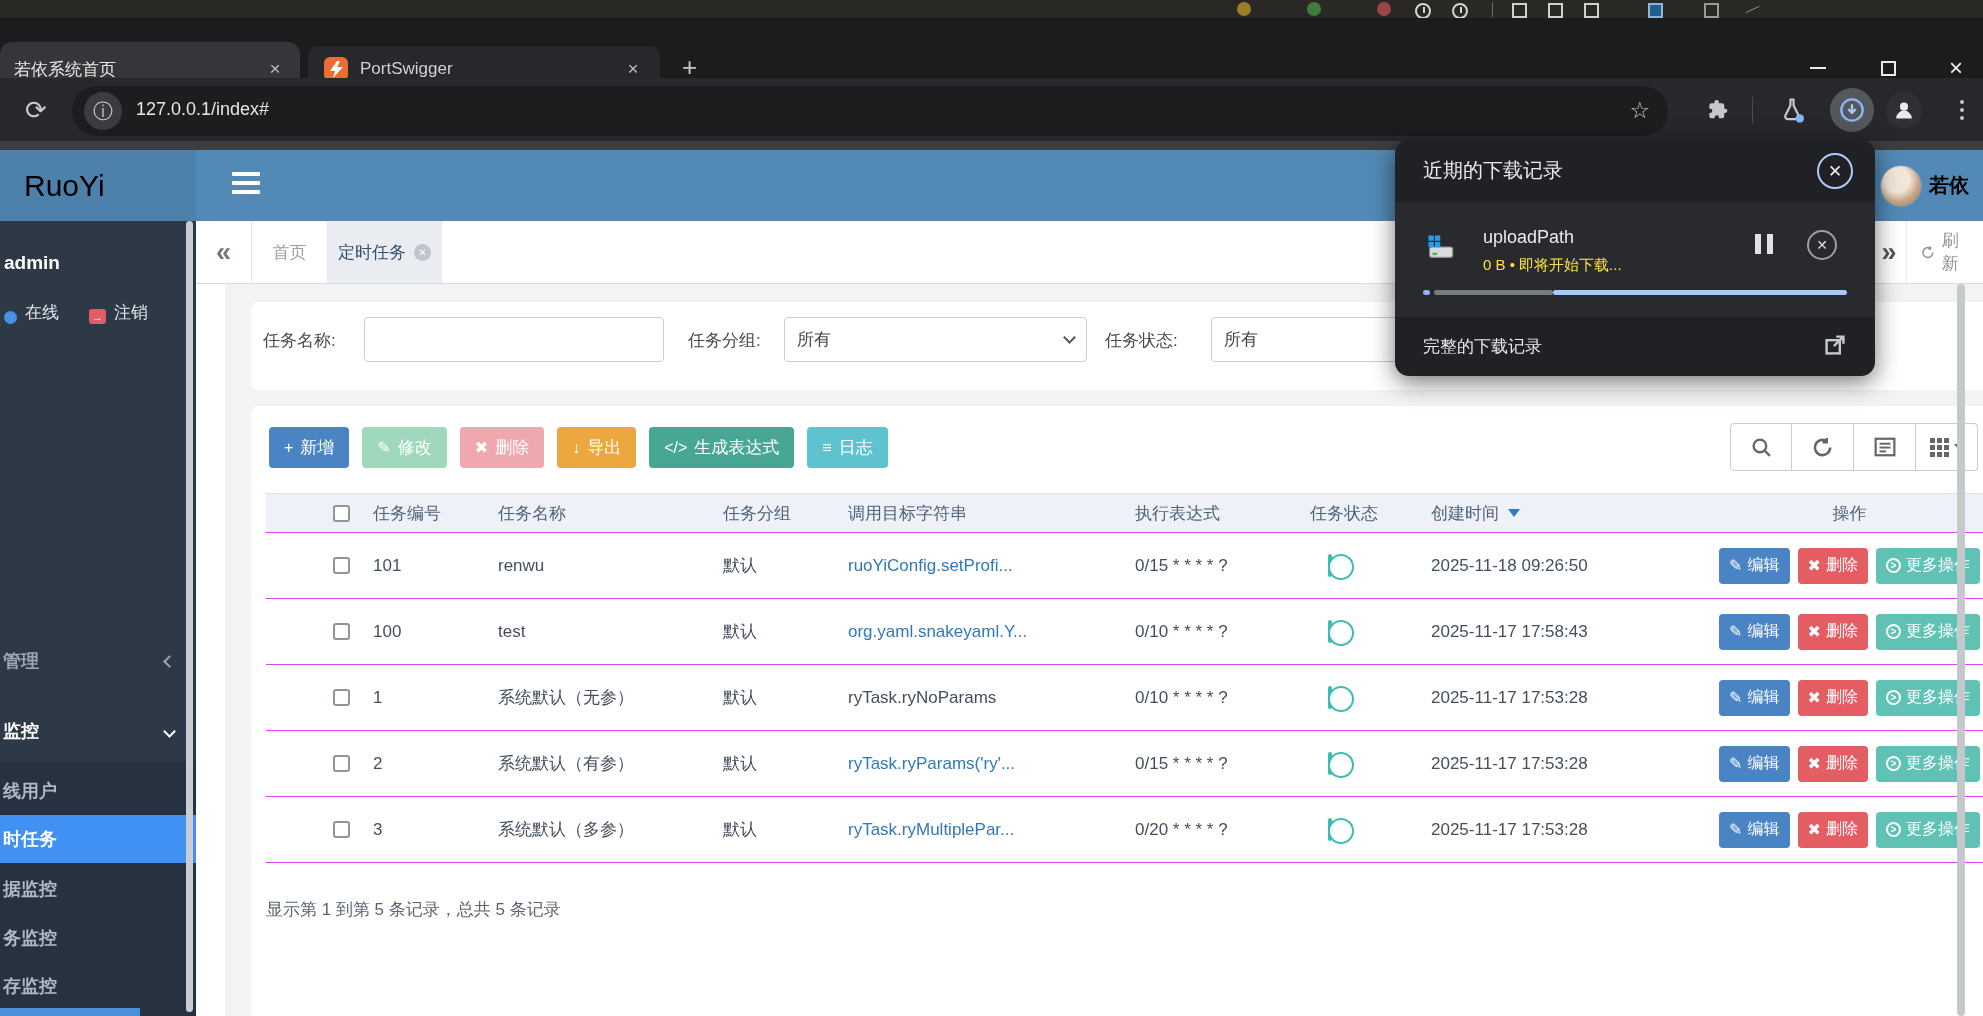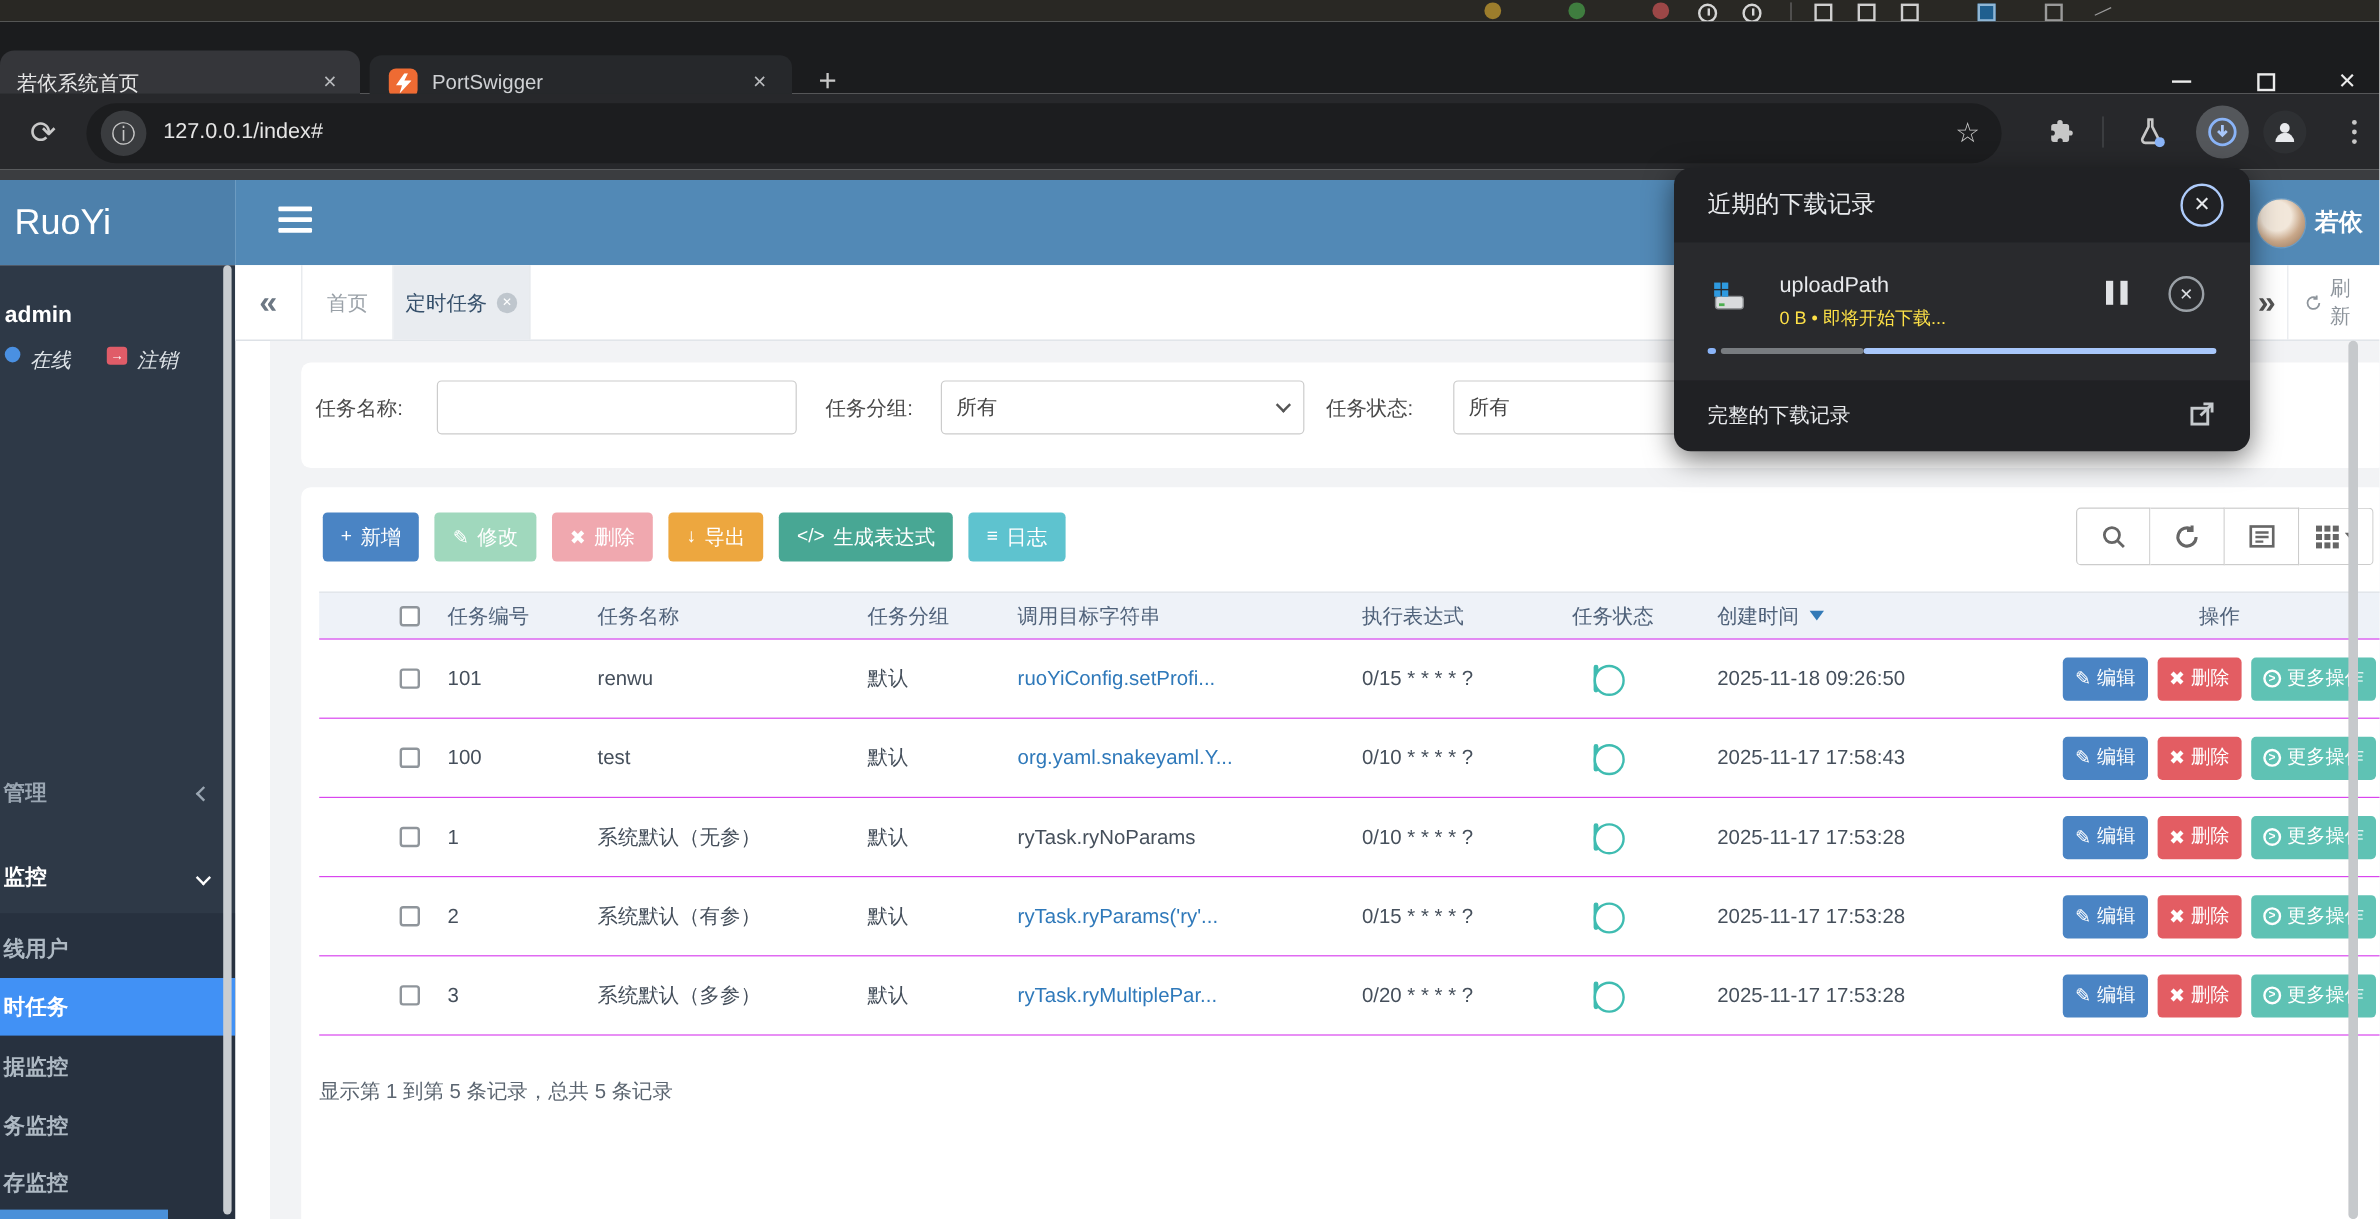--- a/index.html
+++ b/index.html
@@ -43,26 +43,26 @@
   .tb-ic { position:absolute; top:92px; width:36px; height:36px; display:flex; align-items:center; justify-content:center; }
   #toolbar-sep { left:1752px; top:97px; width:1px; height:26px; background:#4a4c4f; }
   #download-btn { left:1830px; top:88px; width:44px; height:44px; border-radius:50%; background:#54575b;
     display:flex; align-items:center; justify-content:center; }
   #avatar-btn { left:1886px; top:92px; width:36px; height:36px; border-radius:50%; background:#2e3033;
     display:flex; align-items:center; justify-content:center; }
   #menu-btn { left:1944px; top:92px; flex-direction:column; gap:4px; }
   .mdot { width:4px; height:4px; border-radius:50%; background:#c7c7c7; }
 
   
-  #app-logo { left:0; top:150px; width:196px; height:71px; background:#4d80ab; color:#ffffff;
-    display:flex; align-items:center; padding-left:12px; font-size:30px; font-weight:500; }
+  #app-logo { left:0; top:150px; width:196px; height:71px; background:#4d80ab; color:#000000;
+    display:flex; align-items:center; padding-left:24px; font-size:30px; font-weight:500; }
   #sidebar { left:0; top:221px; width:196px; height:795px; background:#2e3947; color:#b9c2cc; overflow:hidden; }
   #admin-name { position:absolute; left:4px; top:31px; color:#fff; font-weight:bold; font-size:19px; }
-  #admin-status { position:absolute; left:4px; top:68px; display:flex; align-items:flex-start; gap:8px;
-    color:#dfe4e8; font-size:17px;font-style:italic; }
+  #admin-status { position:absolute; left:4px; top:80px; display:flex; align-items:flex-end; gap:8px;
+    color:#dfe4e8; font-size:17px; }
   .online-dot { width:13px; height:13px; border-radius:50%; background:#4a90e2; }
   .logout-ic { width:17px; height:15px; background:#e05c68; border-radius:3px; color:#fff; font-size:11px;
     display:flex; align-items:center; justify-content:center; margin-left:22px; }
   .side-item { position:absolute; left:0; width:196px; height:48px; display:flex; align-items:center;
     padding-left:3px; font-size:18px; font-weight:bold; }
   .side-sec { color:#9aa6b2; }
   .side-sub { color:#aeb9c3; }
   .side-item .chev { position:absolute; right:22px; }
   #submenu-bg { left:0; top:540px; width:196px; height:262px; background:#27313f; }
   #side-active { background:#4191f5 !important; color:#fff !important; }
@@ -71,21 +71,21 @@
   .chev { display:inline-block; width:9px; height:9px; border-right:2px solid currentColor;
     border-bottom:2px solid currentColor; }
   .chev-left { transform:rotate(135deg); }
   .chev-down { transform:rotate(45deg); }
 
   #app-header { left:196px; top:150px; width:1787px; height:71px; background:#5289b6; }
   #hamburger { position:absolute; left:36px; top:22px; display:flex; flex-direction:column; gap:5px; }
   #hamburger i { width:28px; height:4px; background:#fff; border-radius:1px; }
   #hdr-avatar { position:absolute; left:1684px; top:15px; width:42px; height:42px; border-radius:50%;
     background:radial-gradient(circle at 40% 35%, #f2e7da 0 35%, #c9a88a 60%, #8d6e55); border:1px solid #6d9cc3; }
-  #hdr-username { position:absolute; left:1733px; top:22px; color:#ffffff; font-weight:bold; font-size:20px; }
+  #hdr-username { position:absolute; left:1733px; top:22px; color:#000000; font-weight:bold; font-size:20px; }
 
   #app-tabbar { left:196px; top:221px; width:1787px; height:63px; background:#fff; border-bottom:1px solid #d5dae0; }
   #tb-left-arrow { position:absolute; left:0; top:0; width:56px; height:62px; border-right:1px solid #e3e6ea;
     display:flex; align-items:center; justify-content:center; color:#6d7884; font-size:27px; font-weight:bold; }
   .page-tab { position:absolute; top:0; height:62px; display:flex; align-items:center; justify-content:center;
     font-size:17px; border-right:1px solid #e6e9ed; }
   #tab-home { left:56px; width:76px; color:#9aa1a8; }
   #tab-job { left:132px; width:114px; background:#e9ecf0; color:#36506b; gap:8px; }
   .tab-close { width:17px; height:17px; border-radius:50%; background:#bfc6cd; color:#fff; font-size:10px;
     display:flex; align-items:center; justify-content:center; }

